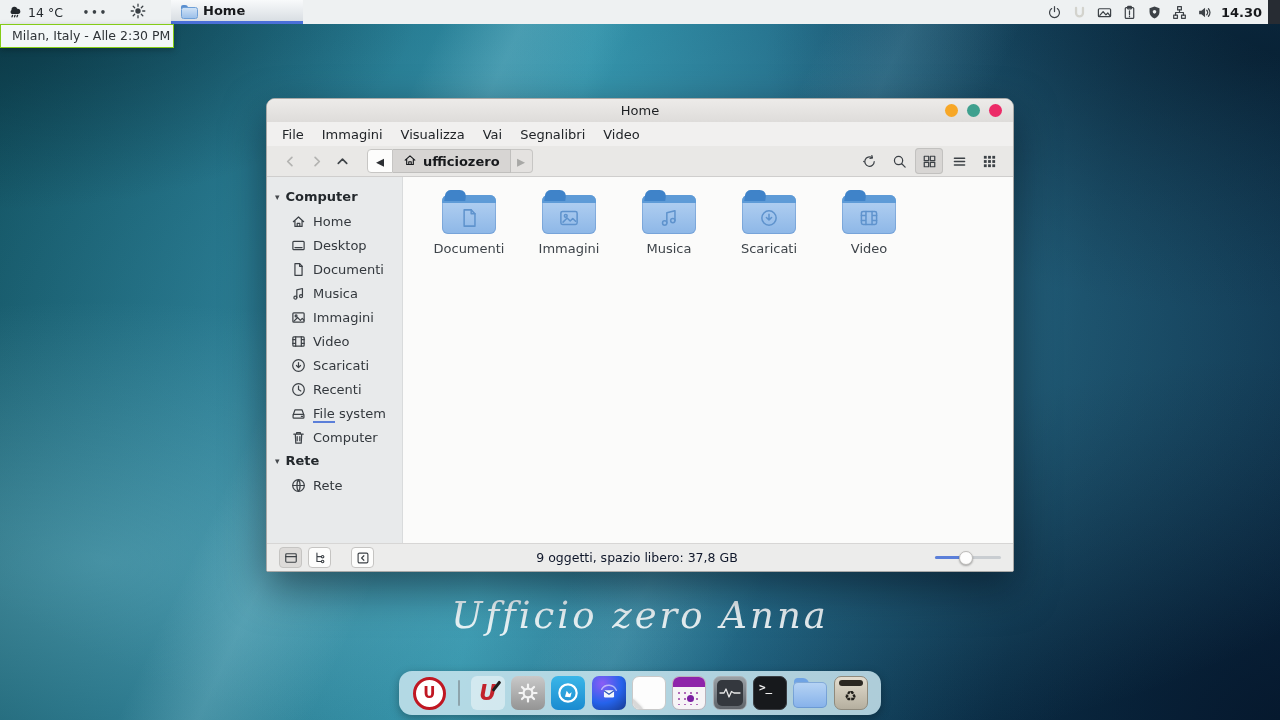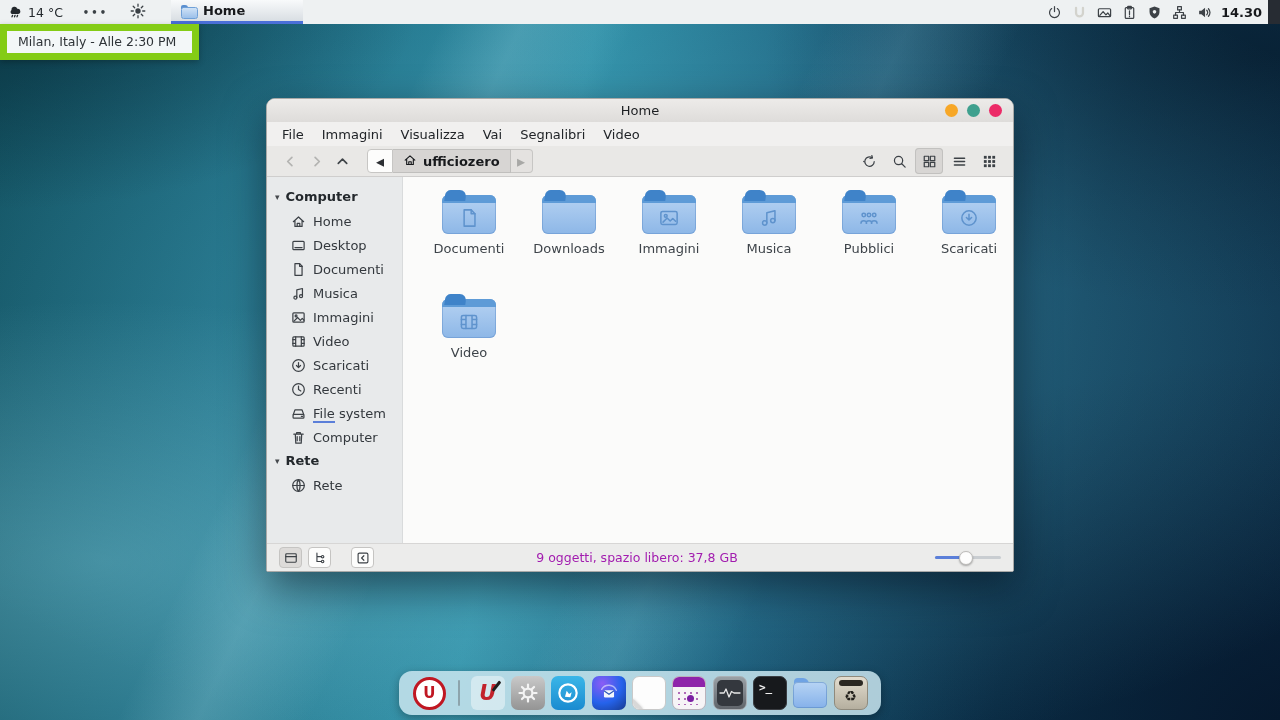--- a/index.html
+++ b/index.html
@@ -39,22 +39,22 @@
   .mini-folder::after { content:''; position:absolute; left:0; top:2px; width:15px; height:10px;
     background:linear-gradient(#cfe2f6,#9cc0ea); border:1px solid #6fa0d8; border-radius:2.5px; }
   .panel-spacer { flex:1; }
   .tray { display:flex; align-items:center; gap:10px; color:#3d4247; padding-right:9px; }
   .tray .tray-ic { display:flex; align-items:center; }
   .tray .uz-ghost { color:#d3d3cd; }
   .clock { font-weight:bold; font-size:13px; color:#17191c; padding-right:6px; }
   .panel-corner { width:12px; height:24px; background:#272c33; }
 
   
-  .tooltip { position:absolute; left:0; top:24px; z-index:60; background:#f3f7f8; border:7px solid #84cc16;
-    padding:3px 16px 4px 11px; font-size:12.5px; color:#2e3337; box-shadow:0 2px 6px rgba(0,0,0,0.25); }
+  .tooltip { position:absolute; left:0; top:24px; z-index:60; background:#f3f7f8; border:1px solid #84cc16;
+    padding:3px 3px 4px 11px; font-size:12.5px; color:#2e3337; box-shadow:0 2px 6px rgba(0,0,0,0.25); }
 
   
   .window { position:absolute; left:266px; top:98px; width:748px; height:474px; z-index:20;
     border-radius:9px 9px 2px 2px; overflow:hidden; box-shadow:0 16px 42px rgba(0,5,15,0.5);
     border:1px solid #a9a9a7; display:flex; flex-direction:column; background:#fbfbfa; }
   .titlebar { height:23px; flex:0 0 auto; background:linear-gradient(#edebe9,#dedcda);
     position:relative; display:flex; align-items:center; justify-content:center; }
   .title-text { font-size:13px; color:#1d1f22; }
   .win-btns { position:absolute; right:11px; top:0; height:100%; display:flex; align-items:center; gap:9px; }
   .win-btn { width:13px; height:13px; border-radius:50%; }
@@ -98,21 +98,21 @@
   .folder-glyph { position:absolute; left:0; top:11px; width:54px; height:33px;
     display:flex; align-items:center; justify-content:center; color:#5f93cd; }
   .file-label { margin-top:7px; font-size:13px; color:#3e444a; }
 
   .statusbar { height:28px; flex:0 0 auto; background:#ececeb; border-top:1px solid #d7d6d5;
     display:flex; align-items:center; padding:0 12px; position:relative; }
   .status-btn { width:23px; height:21px; border:1px solid #c5c4c2; border-radius:4px; background:#fdfdfc;
     display:flex; align-items:center; justify-content:center; color:#3c4146; margin-right:6px; }
   .status-btn.active { background:#dddbd9; }
   .status-btn.gapped { margin-left:14px; }
-  .status-text { position:absolute; left:0; right:6px; text-align:center; font-size:12.5px; color:#a21caf; pointer-events:none; }
+  .status-text { position:absolute; left:0; right:6px; text-align:center; font-size:12.5px; color:#0f172a; pointer-events:none; }
   .zoom-slider { margin-left:auto; width:66px; height:14px; position:relative; display:flex; align-items:center; }
   .zs-track { width:100%; height:3px; border-radius:2px; background:#c9cdd1; }
   .zs-fill { position:absolute; left:0; width:46%; height:3px; border-radius:2px; background:#5b7fd9; }
   .zs-handle { position:absolute; left:42%; width:14px; height:14px; border-radius:50%; background:#fdfdfd;
     border:1px solid #bdbcba; box-shadow:0 1px 2px rgba(0,0,0,0.3); }
 
   
   .dock { position:absolute; left:399px; top:671px; width:482px; height:44px; z-index:40;
     background:rgba(201,229,239,0.85); border-radius:13px; box-shadow:0 3px 10px rgba(0,0,0,0.3);
     display:flex; align-items:center; justify-content:space-evenly; padding:0 8px; }
@@ -150,20 +150,21 @@
     background:linear-gradient(#b7d4f4,#85b1ea); border-radius:5px; box-shadow:inset 0 0 0 1px rgba(80,130,190,0.5); }
   .dk-trash { background:linear-gradient(#e3ddcf,#b5af9f); border:1px solid #8f8a7c; position:relative; }
   .dk-trash .tr-open { position:absolute; left:4px; top:3px; right:4px; height:6px; border-radius:3px; background:#2b2822; }
   .dk-trash .tr-rec { position:absolute; left:0; right:0; top:11px; text-align:center; font-size:14px; color:#211f1a; }
 </style>
 </head>
 <body>
 
 <div class="stage">
   <div class="wallpaper"></div>
+  <div class="signature">Ufficio zero Anna</div>
 
   <div class="panel">
     <div class="weather">
       <span class="tray-ic" id="weather-icon"><svg width="16" height="16" viewBox="0 0 16 16" fill="none" stroke="currentColor" stroke-width="1.3" stroke-linecap="round" stroke-linejoin="round">
             <path d="M4.5 7a3 3 0 0 1 5.8-1.3A2.6 2.6 0 1 1 11 11H5a2.3 2.3 0 0 1-.5-4z" fill="currentColor" stroke="none"></path>
             <path d="M5.6 12.3 5 13.8M8.1 12.3 7.5 13.8M10.6 12.3 10 13.8"></path>
           </svg></span>
       <span class="temp">14 °C</span>
     </div>
     <div class="panel-btn dots">•••</div>
@@ -448,31 +449,20 @@
                 <div class="folder-top"></div>
                 <div class="folder-tab"></div>
                 <div class="folder-glyph">
                   <svg width="26" height="26" viewBox="0 0 24 24" fill="none" stroke="currentColor" stroke-width="1.4" stroke-linecap="round" stroke-linejoin="round">
                     <path d="M7.5 4.5h6.5l3.5 3.5v11.5H7.5z"></path>
                     <path d="M14 4.5V8h3.5"></path>
                   </svg>
                 </div>
               </div>
               <div class="file-label">Documenti</div>
-            </div>
-            <div class="file-item">
-              <div class="folder-ic">
-                <div class="folder-body"></div>
-                <div class="folder-top"></div>
-                <div class="folder-tab"></div>
-                <div class="folder-glyph">
-                  <svg width="26" height="26" viewBox="0 0 24 24" fill="none" stroke="currentColor" stroke-width="1.4" stroke-linecap="round" stroke-linejoin="round"></svg>
-                </div>
-              </div>
-              <div class="file-label">Downloads</div>
             </div>
             <div class="file-item">
               <div class="folder-ic">
                 <div class="folder-body"></div>
                 <div class="folder-top"></div>
                 <div class="folder-tab"></div>
                 <div class="folder-glyph">
                   <svg width="26" height="26" viewBox="0 0 24 24" fill="none" stroke="currentColor" stroke-width="1.4" stroke-linecap="round" stroke-linejoin="round">
                     <rect x="4.5" y="6" width="15" height="12" rx="1.6"></rect>
                     <circle cx="9" cy="10" r="1.3"></circle>
@@ -497,36 +487,20 @@
               </div>
               <div class="file-label">Musica</div>
             </div>
             <div class="file-item">
               <div class="folder-ic">
                 <div class="folder-body"></div>
                 <div class="folder-top"></div>
                 <div class="folder-tab"></div>
                 <div class="folder-glyph">
                   <svg width="26" height="26" viewBox="0 0 24 24" fill="none" stroke="currentColor" stroke-width="1.4" stroke-linecap="round" stroke-linejoin="round">
-                    <circle cx="7.2" cy="9.2" r="1.6"></circle>
-                    <circle cx="12" cy="9.2" r="1.6"></circle>
-                    <circle cx="16.8" cy="9.2" r="1.6"></circle>
-                    <path d="M4.6 16.8c0-2.9 5.2-2.9 5.2 0M9.4 16.8c0-2.9 5.2-2.9 5.2 0M14.2 16.8c0-2.9 5.2-2.9 5.2 0"></path>
-                  </svg>
-                </div>
-              </div>
-              <div class="file-label">Pubblici</div>
-            </div>
-            <div class="file-item">
-              <div class="folder-ic">
-                <div class="folder-body"></div>
-                <div class="folder-top"></div>
-                <div class="folder-tab"></div>
-                <div class="folder-glyph">
-                  <svg width="26" height="26" viewBox="0 0 24 24" fill="none" stroke="currentColor" stroke-width="1.4" stroke-linecap="round" stroke-linejoin="round">
                     <circle cx="12" cy="12" r="6.6"></circle>
                     <path d="M12 8.6v5M9.6 11.5 12 13.9l2.4-2.4"></path>
                   </svg>
                 </div>
               </div>
               <div class="file-label">Scaricati</div>
             </div>
             <div class="file-item">
               <div class="folder-ic">
                 <div class="folder-body"></div>

